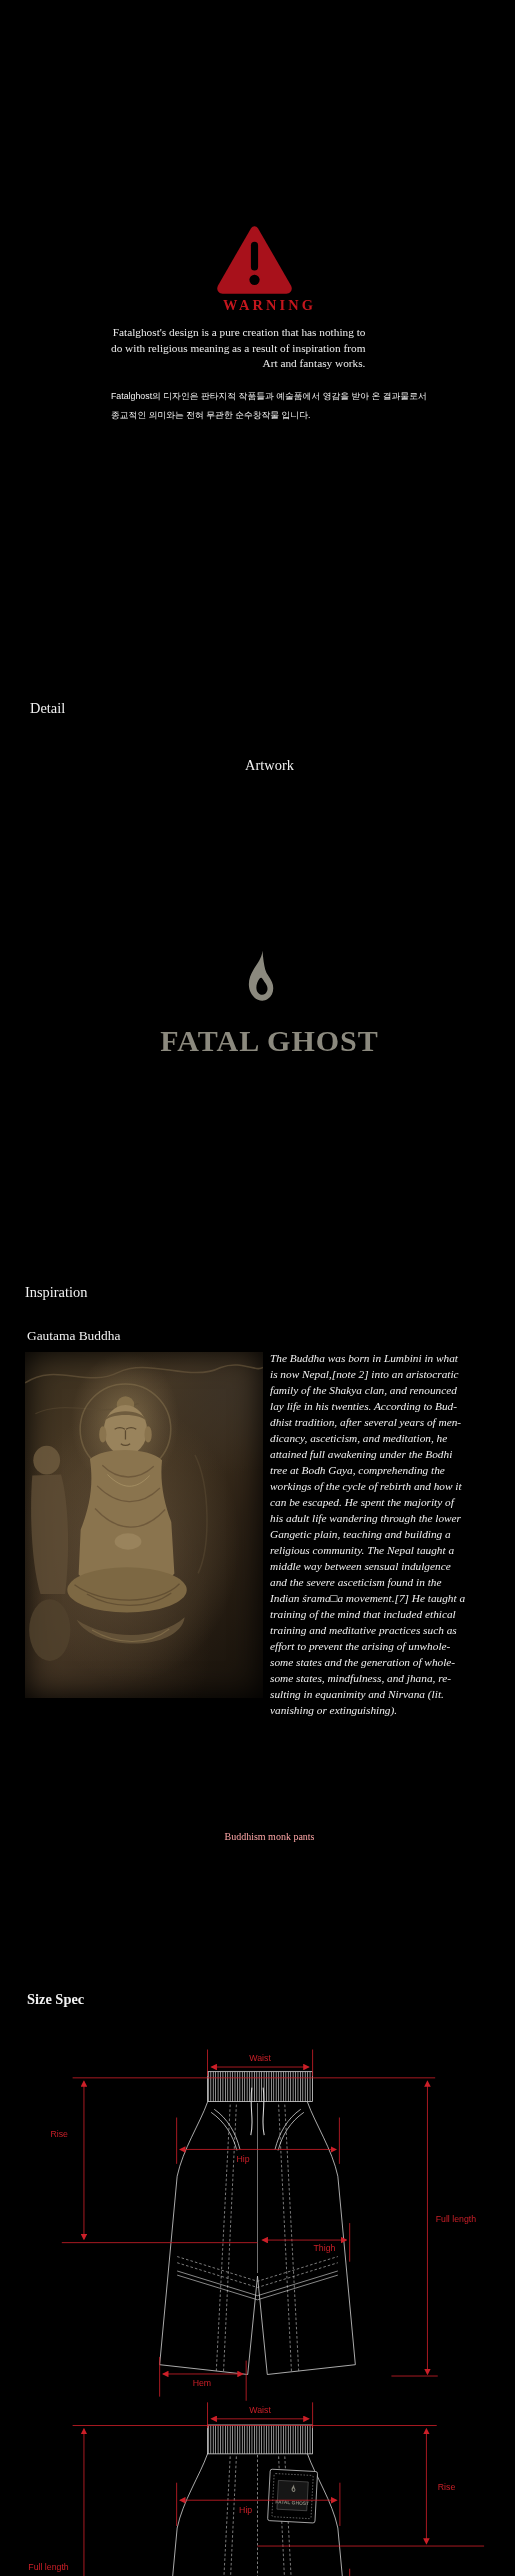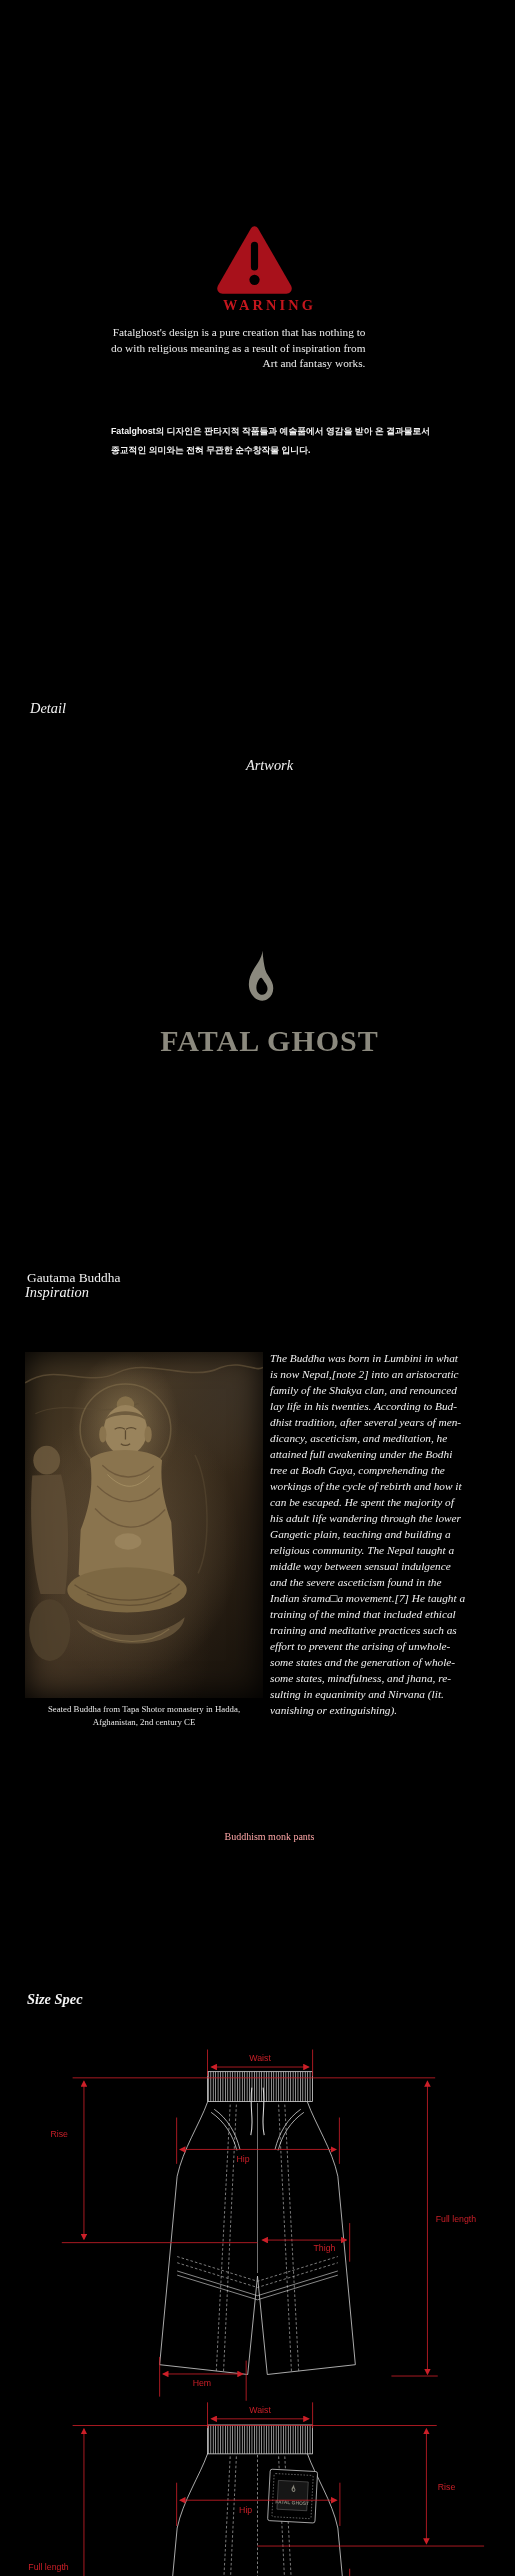--- a/index.html
+++ b/index.html
@@ -2,25 +2,25 @@
 <html style="font-size:8.2px"><head>
 <meta charset="utf-8">
 <style>
   html,body{margin:0;padding:0;background:#000;}
   #page{position:relative;width:515px;height:3310px;background:#000;overflow:hidden;
         font-family:"Liberation Serif",serif;}
   .abs{position:absolute;}
   .serif{font-family:"Liberation Serif","DejaVu Serif",serif;}
   .sans{font-family:"Liberation Sans","DejaVu Sans",sans-serif;}
   .ctr{left:0;width:515px;text-align:center;padding-left:12px;}
-  .heading{color:#f2f2f2;font-size:14.4px;font-style:italic;}
+  .heading{color:#f2f2f2;font-size:14.4px;}
   
   .warn-title{top:297px;color:#c4161d;font-size:14.4px;font-weight:bold;letter-spacing:3.1px;}
   .warn-en{left:111px;top:325px;color:#ededed;font-size:11.3px;line-height:15.5px;white-space:nowrap;text-align:right;}
-  .warn-ko{left:111px;top:387px;color:#f5f5f5;font-size:8.8px;font-weight:bold;line-height:19px;white-space:nowrap;margin-top:35px;}
+  .warn-ko{left:111px;top:387px;color:#f5f5f5;font-size:8.8px;font-weight:normal;line-height:19px;white-space:nowrap;}
   
   .brand{top:1024px;color:#8b897e;font-size:30px;font-weight:bold;letter-spacing:1px;}
   
   .insp-par{left:270px;top:1350px;width:232px;color:#f0f0f0;font-size:11.3px;line-height:16px;font-style:italic;}
   .insp-par div{white-space:nowrap;}
   .buddha{left:25px;top:1352px;width:238px;height:346px;
      background:
        radial-gradient(72px 93px at 42% 20%, rgba(160,138,96,.55), rgba(111,92,65,.3) 55%, rgba(0,0,0,0) 75%),
        radial-gradient(134px 170px at 44% 55%, rgba(122,101,74,.5), rgba(85,69,47,.35) 60%, rgba(0,0,0,0) 82%),
        radial-gradient(216px 268px at 15% 80%, rgba(74,58,40,.8), rgba(0,0,0,0) 70%),
@@ -54,21 +54,21 @@
   <div class="abs serif heading" style="left:30px;top:700px">Detail</div>
   <div class="abs ctr serif heading" style="top:757px">Artwork</div>
 
   <svg class="abs" style="left:238px;top:949px" width="39" height="69" viewBox="0 0 100 176">
     <path fill="#8b897e" d="M63,4 C60,26 49,36 40,52 C28,71 24,92 32,110 C40,129 61,138 76,128 C90,119 94,100 87,84 C82,72 73,65 70,53 C67,41 64,24 63,4 Z
       M55,76 C47,87 44,101 51,111 C58,121 72,118 75,106 C78,94 69,87 64,78 C61,72 58,72 55,76 Z" fill-rule="evenodd"></path>
   </svg>
   <div class="abs ctr serif brand">FATAL GHOST</div>
 
   <div class="abs serif heading" style="left:25px;top:1284px">Inspiration</div>
-  <div class="abs serif" style="left:27px;top:1270px;color:#f2f2f2;font-size:13.4px">Gautama Buddha</div>
+  <div class="abs serif" style="left:27px;top:1328px;color:#f2f2f2;font-size:13.4px">Gautama Buddha</div>
 
   <div class="abs buddha">
     <svg width="238" height="346" viewBox="0 0 462 672">
       <path d="M0,60 C60,20 120,70 180,40 C240,10 320,60 380,30 C420,15 450,40 462,30" stroke="#6e5c40" stroke-width="3" fill="none" opacity=".6"></path>
       <path d="M20,120 C80,90 150,130 220,100" stroke="#5c4b33" stroke-width="2.5" fill="none" opacity=".5"></path>
       <circle cx="195" cy="150" r="88" stroke="#8d7a55" stroke-width="3" fill="none" opacity=".45"></circle>
       <ellipse cx="42" cy="210" rx="26" ry="28" fill="#6d5a3e" opacity=".85"></ellipse>
       <path d="M14,240 C8,320 14,420 30,470 L78,470 C88,380 84,290 70,238 Z" fill="#5f4e36" opacity=".8"></path>
       <ellipse cx="48" cy="540" rx="40" ry="60" fill="#51422d" opacity=".8"></ellipse>
       <circle cx="195" cy="103" r="17" fill="#86714b"></circle>
@@ -83,24 +83,20 @@
       <path d="M160,238 C190,268 215,268 242,240" stroke="#b09a6c" stroke-width="1.8" fill="none" opacity=".7"></path>
       <ellipse cx="200" cy="368" rx="26" ry="16" fill="#99835c"></ellipse>
       <ellipse cx="198" cy="462" rx="116" ry="44" fill="#7d6843"></ellipse>
       <path d="M96,452 C150,492 260,492 300,450 M120,470 C170,500 240,500 284,468" stroke="#5c4a30" stroke-width="2.5" fill="none" opacity=".8"></path>
       <path d="M100,520 C160,560 260,560 310,515 C300,580 140,585 100,520 Z" fill="#66543a" opacity=".9"></path>
       <path d="M130,540 C180,570 240,570 280,538" stroke="#8f7a52" stroke-width="2" fill="none" opacity=".6"></path>
       <path d="M330,200 C360,260 360,380 336,430" stroke="#5c4b33" stroke-width="3" fill="none" opacity=".5"></path>
       <rect x="0" y="0" width="462" height="672" fill="none"></rect>
     </svg>
   </div>
-  <div class="abs serif caption">
-    <div>Seated Buddha from Tapa Shotor monastery in Hadda,</div>
-    <div>Afghanistan, 2nd century CE</div>
-  </div>
 
   <div class="abs serif insp-par">
     <div>The Buddha was born in Lumbini in what</div>
     <div>is now Nepal,[note 2] into an aristocratic</div>
     <div>family of the Shakya clan, and renounced</div>
     <div>lay life in his twenties. According to Bud-</div>
     <div>dhist tradition, after several years of men-</div>
     <div>dicancy, asceticism, and meditation, he</div>
     <div>attained full awakening under the Bodhi</div>
     <div>tree at Bodh Gaya, comprehending the</div>

